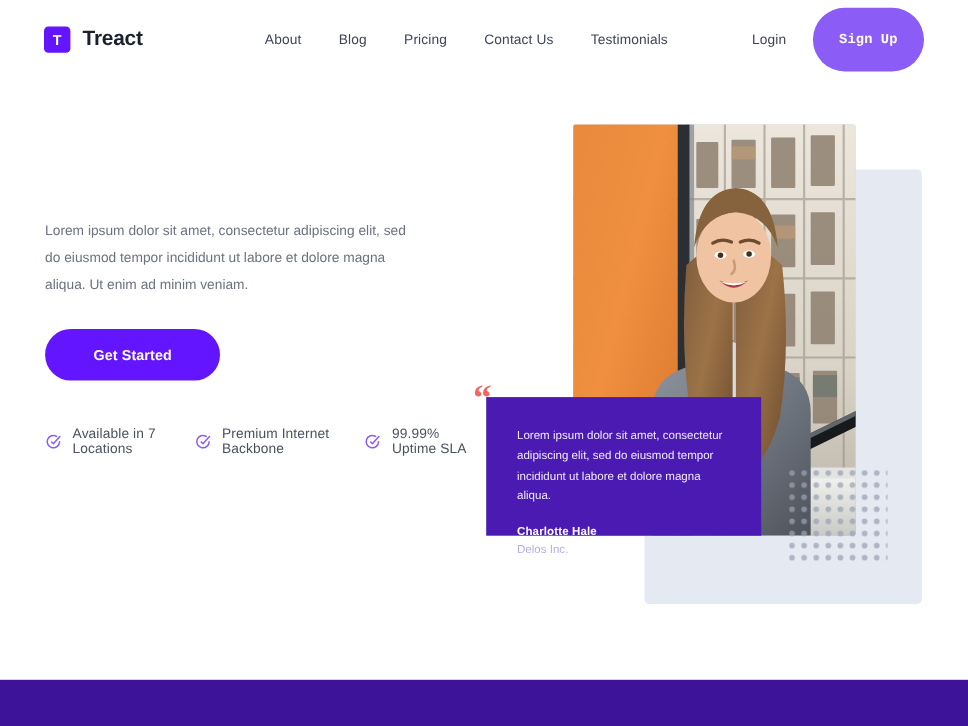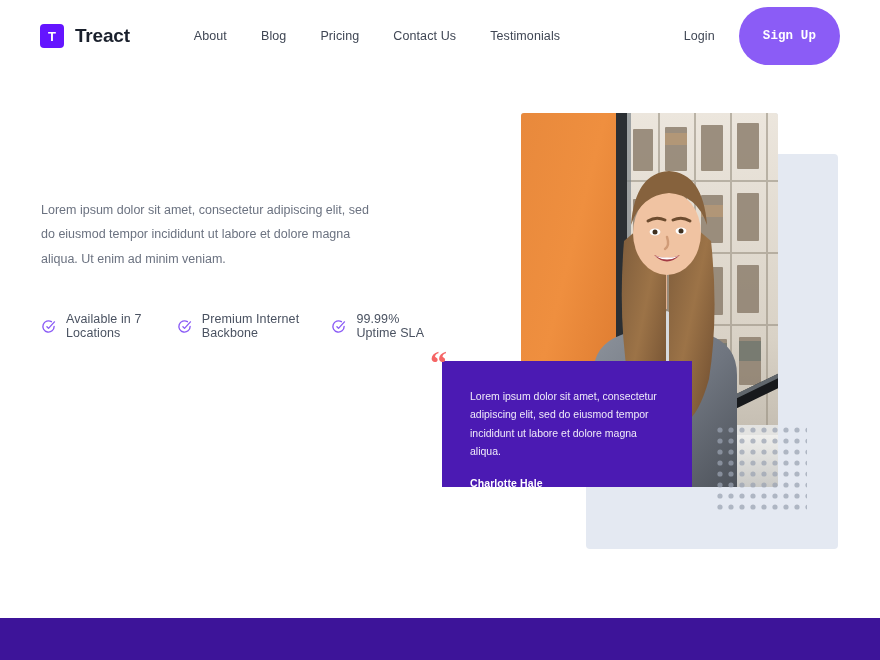--- a/index.html
+++ b/index.html
@@ -55,21 +55,21 @@
     font-size: 19px;
     font-weight: bold;
     color: #1a202c;
     letter-spacing: -0.2px;
   }
 
   .nav-center {
     display: flex;
     align-items: center;
     gap: 34px;
-    margin-left: 64px;
+    margin-left: 111px;
   }
 
   .nav-link {
     font-size: 12.5px;
     color: #3f4654;
     font-weight: 500;
     text-decoration: none;
     letter-spacing: 0.1px;
     white-space: nowrap;
     cursor: pointer;
@@ -292,20 +292,21 @@
       <button class="signup-btn">Sign Up</button>
     </div>
 
   </div>
 
   <div class="hero-left">
 
 
     <p class="hero-desc">Lorem ipsum dolor sit amet, consectetur adipiscing elit, sed do eiusmod tempor incididunt ut labore et dolore magna aliqua. Ut enim ad minim veniam.</p>
 
+    <button class="get-started-btn">Get Started</button>
 
     <ul class="feature-list">
 
       <li class="feature-item">
         <span class="feature-icon">
           <svg viewBox="0 0 24 24" fill="none" stroke="#8b5cf6" stroke-width="2.2" stroke-linecap="round" stroke-linejoin="round">
             <path d="M21 12a9 9 0 1 1-4.3-7.7"></path>
             <polyline points="9.5 12.5 12 15 21.5 4.6"></polyline>
           </svg>
         </span>
@@ -464,19 +465,20 @@
           </pattern>
         </defs>
         <rect x="0" y="0" width="90" height="84" fill="url(#dotgrid)"></rect>
       </svg>
     </div>
 
     <div class="testimonial" style="position:absolute; left:-79px; top:248px;">
       <span class="quote-mark">“</span>
       <p class="testimonial-text">Lorem ipsum dolor sit amet, consectetur adipiscing elit, sed do eiusmod tempor incididunt ut labore et dolore magna aliqua.</p>
       <div class="testimonial-name">Charlotte Hale</div>
+      <div class="testimonial-company">Delos Inc.</div>
     </div>
 
   </div>
 
   <div class="bottom-band"></div>
 
 </div>
 
 </body></html>

